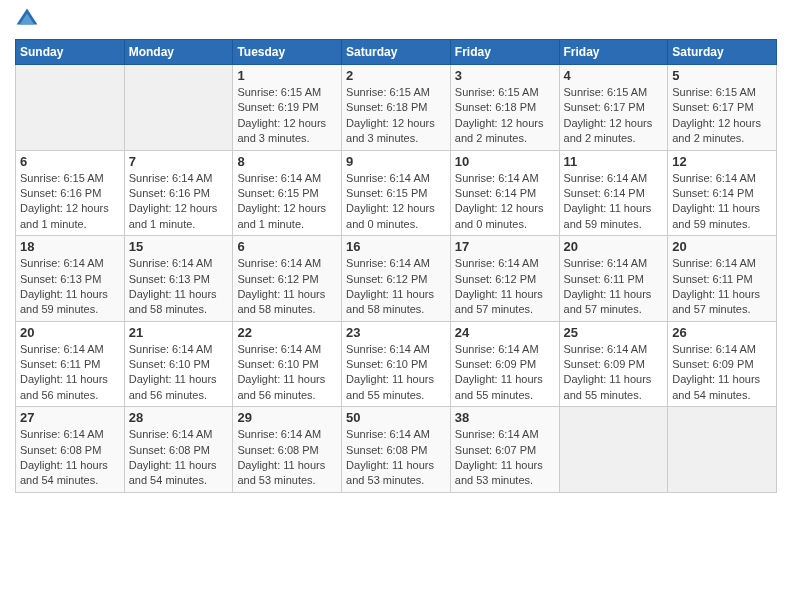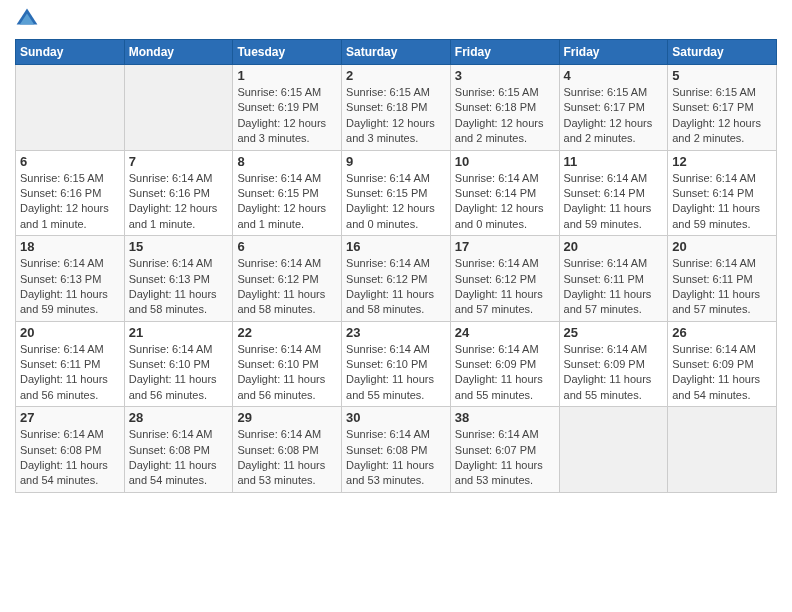--- a/index.html
+++ b/index.html
@@ -306,21 +306,21 @@
 Sunset: 6:08 PM
 Daylight: 11 hours and 54 minutes.</div>
           </td>
           <td>
             <span class="day-number">29</span>
             <div class="day-info" style="white-space: pre-line;">Sunrise: 6:14 AM
 Sunset: 6:08 PM
 Daylight: 11 hours and 53 minutes.</div>
           </td>
           <td>
-            <span class="day-number">30</span>
+            <span class="day-number">50</span>
             <div class="day-info" style="white-space: pre-line;">Sunrise: 6:14 AM
 Sunset: 6:08 PM
 Daylight: 11 hours and 53 minutes.</div>
           </td>
           <td>
             <span class="day-number">38</span>
             <div class="day-info" style="white-space: pre-line;">Sunrise: 6:14 AM
 Sunset: 6:07 PM
 Daylight: 11 hours and 53 minutes.</div>
           </td>

